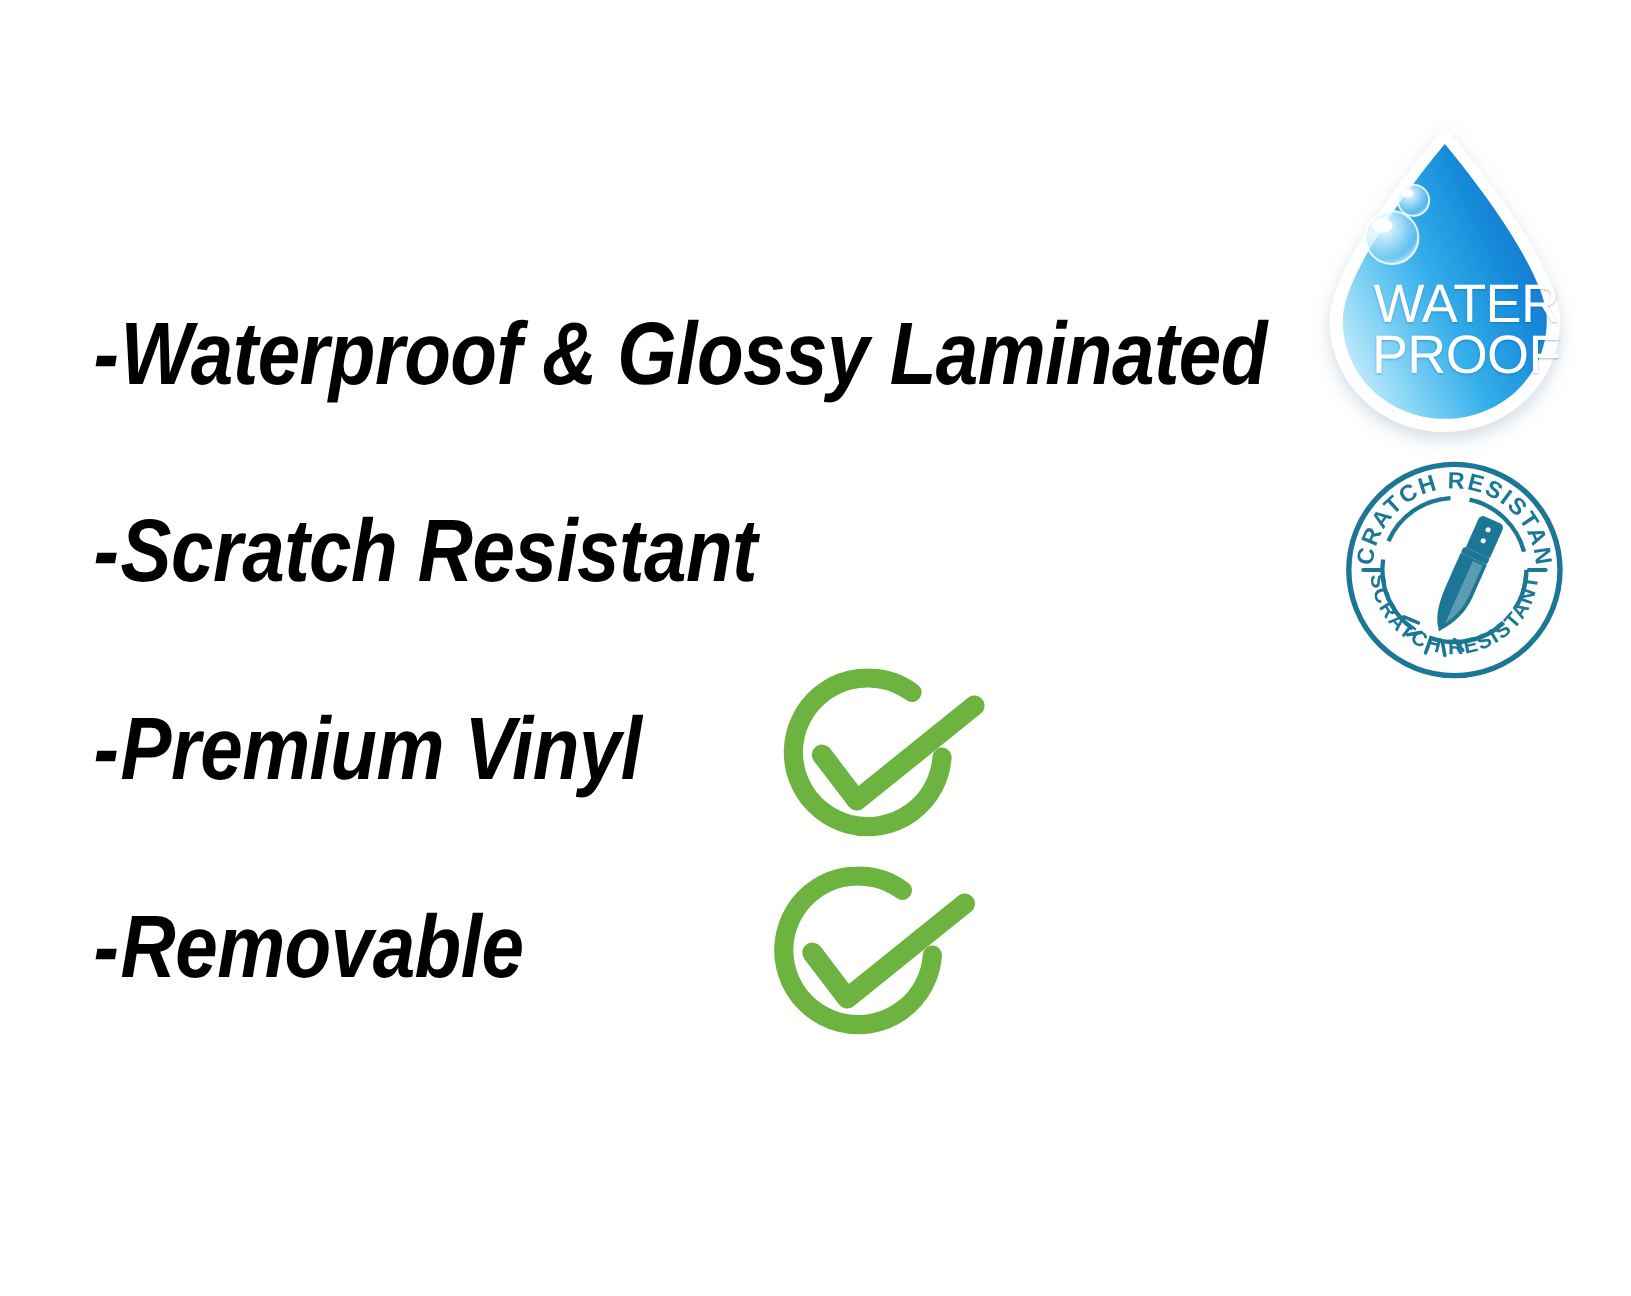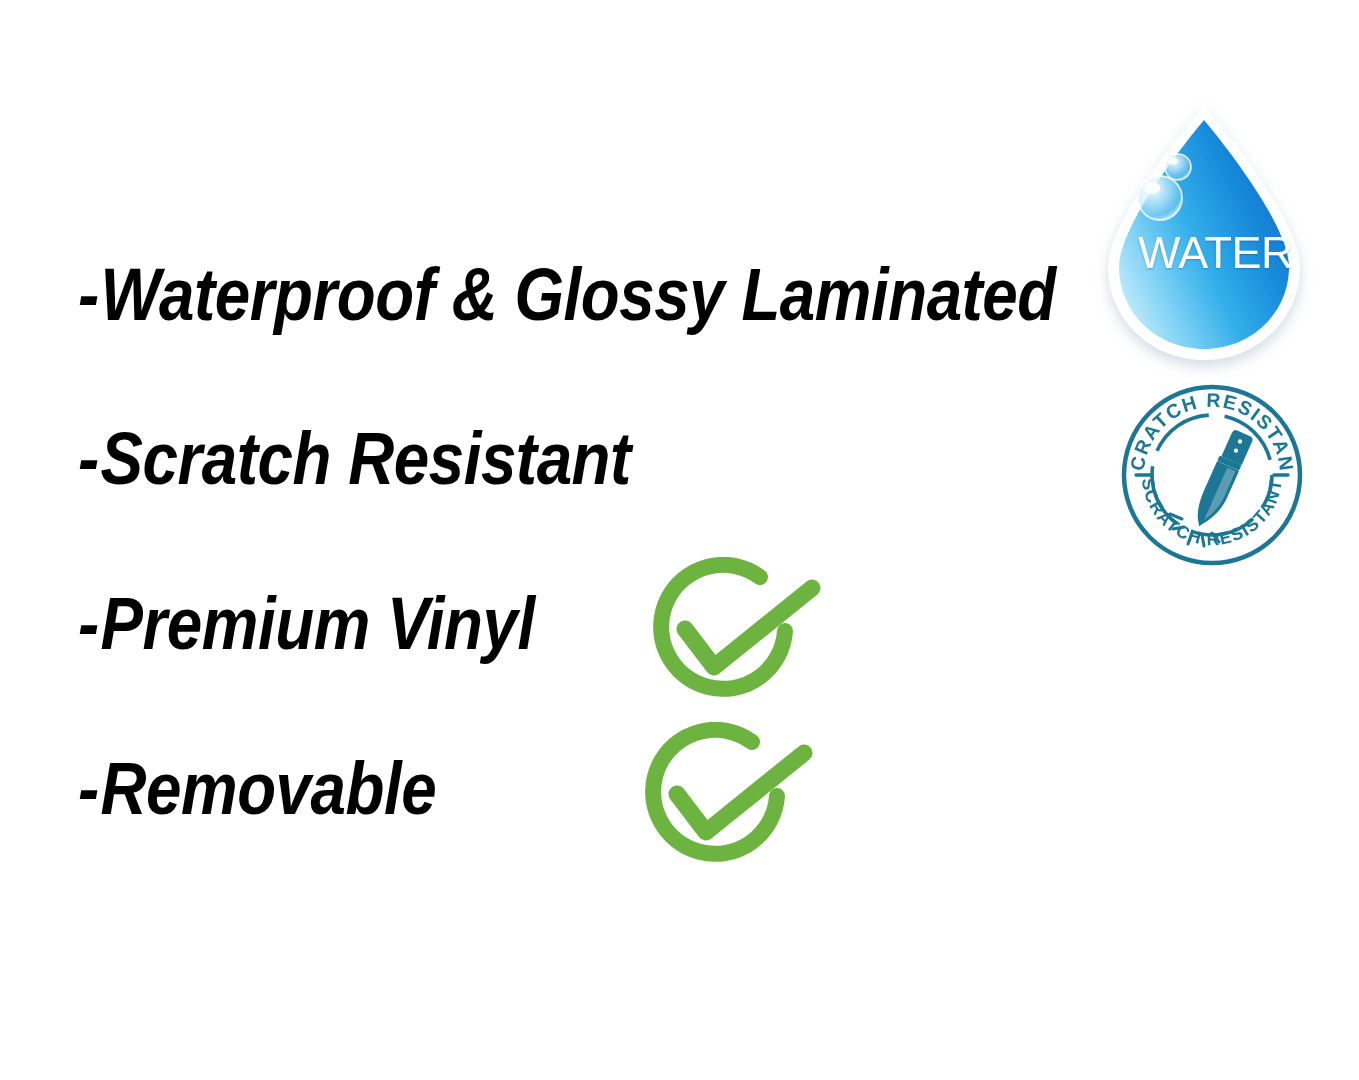--- a/index.html
+++ b/index.html
@@ -9,20 +9,21 @@
   }
   body {
     font-family: "Liberation Sans", sans-serif;
   }
   .canvas {
     position: relative;
     width: 1359px;
     height: 1080px;
     background: #ffffff;
     overflow: hidden;
+    text-align: center;
   }
 
   
   .feature-line {
     position: absolute;
     left: 78px;
     white-space: nowrap;
     color: #000000;
     font-family: "Liberation Sans", sans-serif;
     font-weight: bold;
@@ -158,20 +159,21 @@
       </g>
       <g>
         <circle cx="56" cy="94" r="22" fill="url(#bubGrad)"></circle>
         <circle cx="56" cy="94" r="22" fill="none" stroke="#ffffff" stroke-opacity="0.8" stroke-width="1.8"></circle>
         <ellipse cx="48" cy="84" rx="8.5" ry="6" fill="#ffffff" opacity="0.92"></ellipse>
       </g>
     </svg>
 
     <div class="wp-text">
       <div>WATER</div>
+      <div>PROOF</div>
     </div>
   </div>
 
   <div class="scratch-badge">
     <svg viewBox="0 0 184 184" xmlns="http://www.w3.org/2000/svg">
       <defs>
 
         <path id="arcTop" d="M 24 92 A 68 68 0 0 1 160 92" fill="none"></path>
 
         <path id="arcBottom" d="M 22 92 A 70 70 0 0 0 162 92" fill="none"></path>

